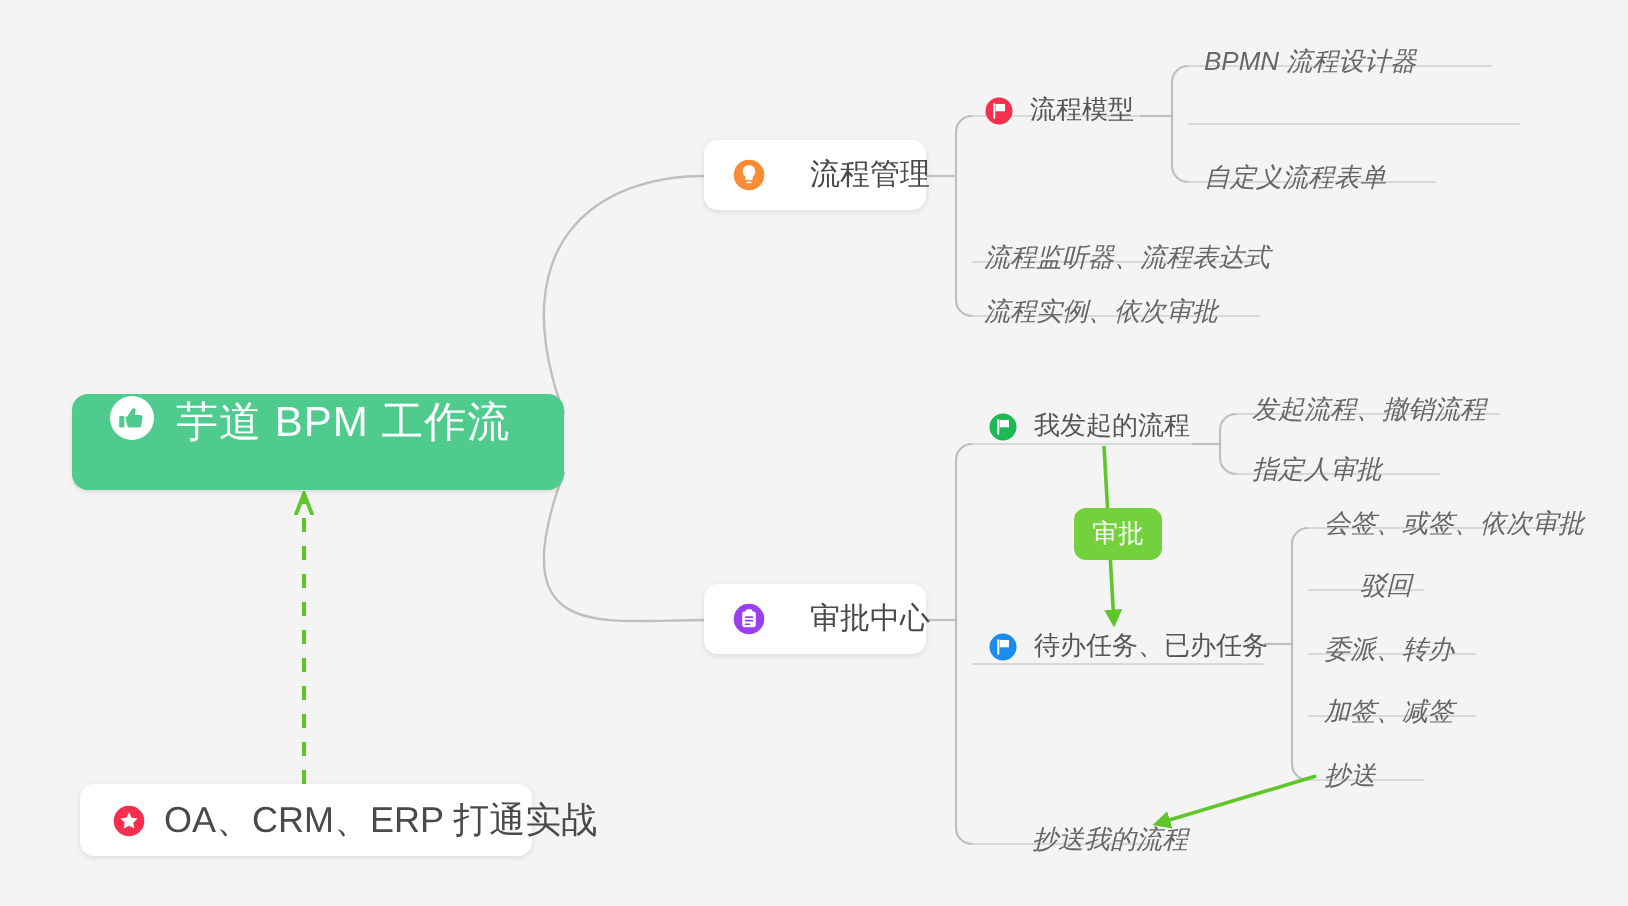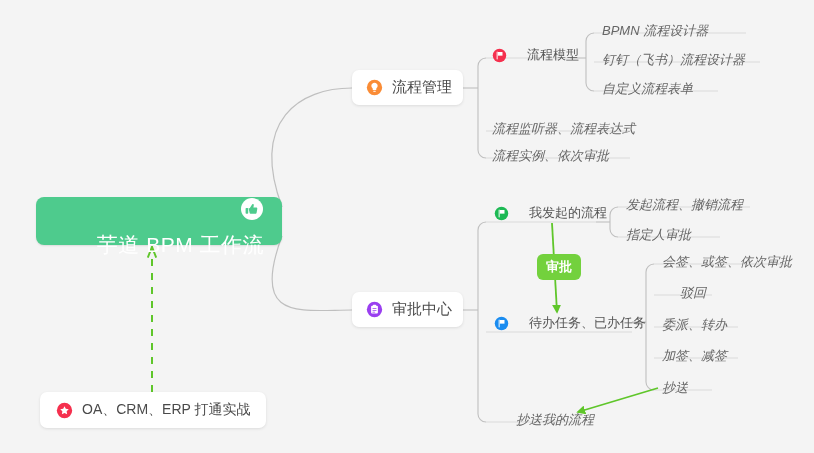--- a/index.html
+++ b/index.html
@@ -19,62 +19,61 @@
     position: absolute;
     left: 0; top: 0;
     width: 814px; height: 453px;
     pointer-events: none;
   }
 
   
   .root-node {
     position: absolute;
     display: flex;
-    align-items: flex-end;
+    align-items: flex-start;
     gap: 10px;
     background: #4ecb8d;
     border-radius: 8px;
     padding: 0 18px;
     height: 48px;
     box-sizing: border-box;
     box-shadow: 0 1px 2px rgba(0,0,0,0.10);
-    flex-direction: column;
   }
   .root-label {
     color: #ffffff;
     font-size: 21px;
     letter-spacing: 0.5px;
     white-space: nowrap;
   }
 
   
   .main-node {
     position: absolute;
     display: flex;
     align-items: center;
-    gap: 9px;
+    gap: 22px;
     background: #ffffff;
     border-radius: 7px;
     padding: 0 14px;
     height: 35px;
     box-sizing: border-box;
     box-shadow: 0 1px 3px rgba(0,0,0,0.10);
   }
   .main-label {
     color: #4a4a4a;
     font-size: 15px;
     white-space: nowrap;
   }
 
   
   .sub-node {
     position: absolute;
     display: flex;
     align-items: center;
-    gap: 20px;
+    gap: 8px;
     height: 22px;
   }
   .sub-label {
     color: #555555;
     font-size: 13px;
     white-space: nowrap;
   }
 
   
   .leaf-node {
@@ -94,21 +93,20 @@
   .badge-node {
     position: absolute;
     display: flex;
     align-items: center;
     justify-content: center;
     background: #73d13d;
     border-radius: 6px;
     padding: 0 9px;
     height: 26px;
     box-sizing: border-box;
-    font-weight: bold;
   }
   .badge-label {
     color: #ffffff;
     font-size: 13px;
     white-space: nowrap;
   }
 
   
   .callout-node {
     position: absolute;
@@ -117,21 +115,21 @@
     gap: 9px;
     background: #ffffff;
     border-radius: 7px;
     padding: 0 16px;
     height: 36px;
     box-sizing: border-box;
     box-shadow: 0 1px 3px rgba(0,0,0,0.10);
   }
   .callout-label {
     color: #4a4a4a;
-    font-size: 14px;
+    font-size: 18px;
     white-space: nowrap;
   }
 
   
   .icon {
     display: inline-flex;
     align-items: center;
     justify-content: center;
     flex: 0 0 auto;
   }
@@ -224,23 +222,20 @@
         <rect x="6.2" y="4.8" width="1.3" height="10.4" rx="0.55" fill="#ffffff"></rect>
         <path d="M7.8 5.3h6.2v4.9H7.8z" fill="#ffffff"></path>
       </svg>
     </span>
     <span class="sub-label">流程模型</span>
   </div>
 
   <div class="leaf-node" style="left:602px; top:20px;">
     <span class="leaf-label">BPMN 流程设计器</span>
   </div>
-  <div class="leaf-node" style="left:602px; top:49px;">
-    <span class="leaf-label">钉钉（飞书）流程设计器</span>
-  </div>
   <div class="leaf-node" style="left:602px; top:78px;">
     <span class="leaf-label">自定义流程表单</span>
   </div>
 
   <div class="leaf-node" style="left:492px; top:118px;">
     <span class="leaf-label">流程监听器、流程表达式</span>
   </div>
   <div class="leaf-node" style="left:492px; top:145px;">
     <span class="leaf-label">流程实例、依次审批</span>
   </div>

